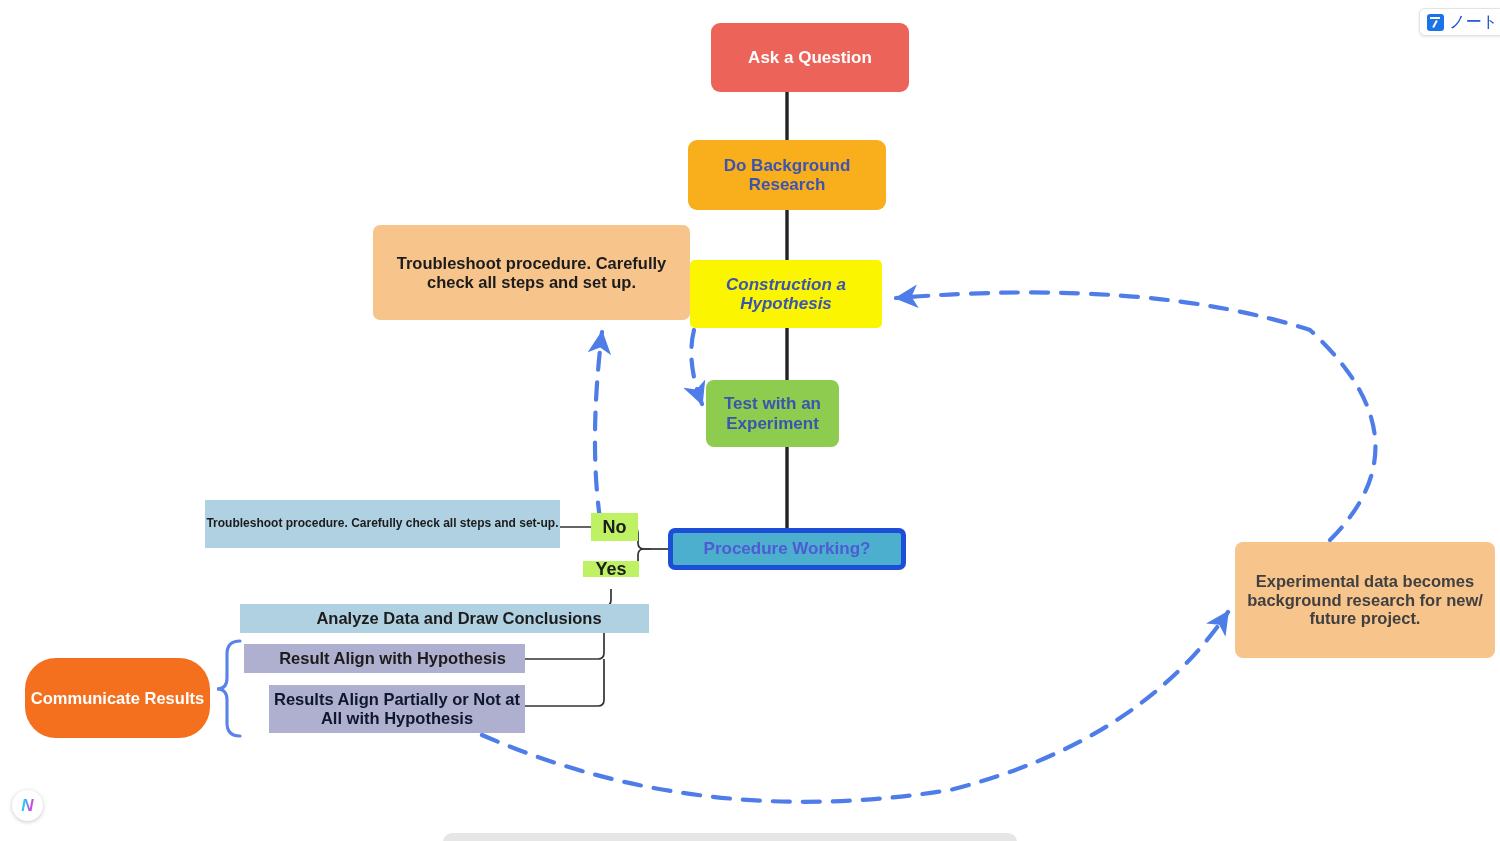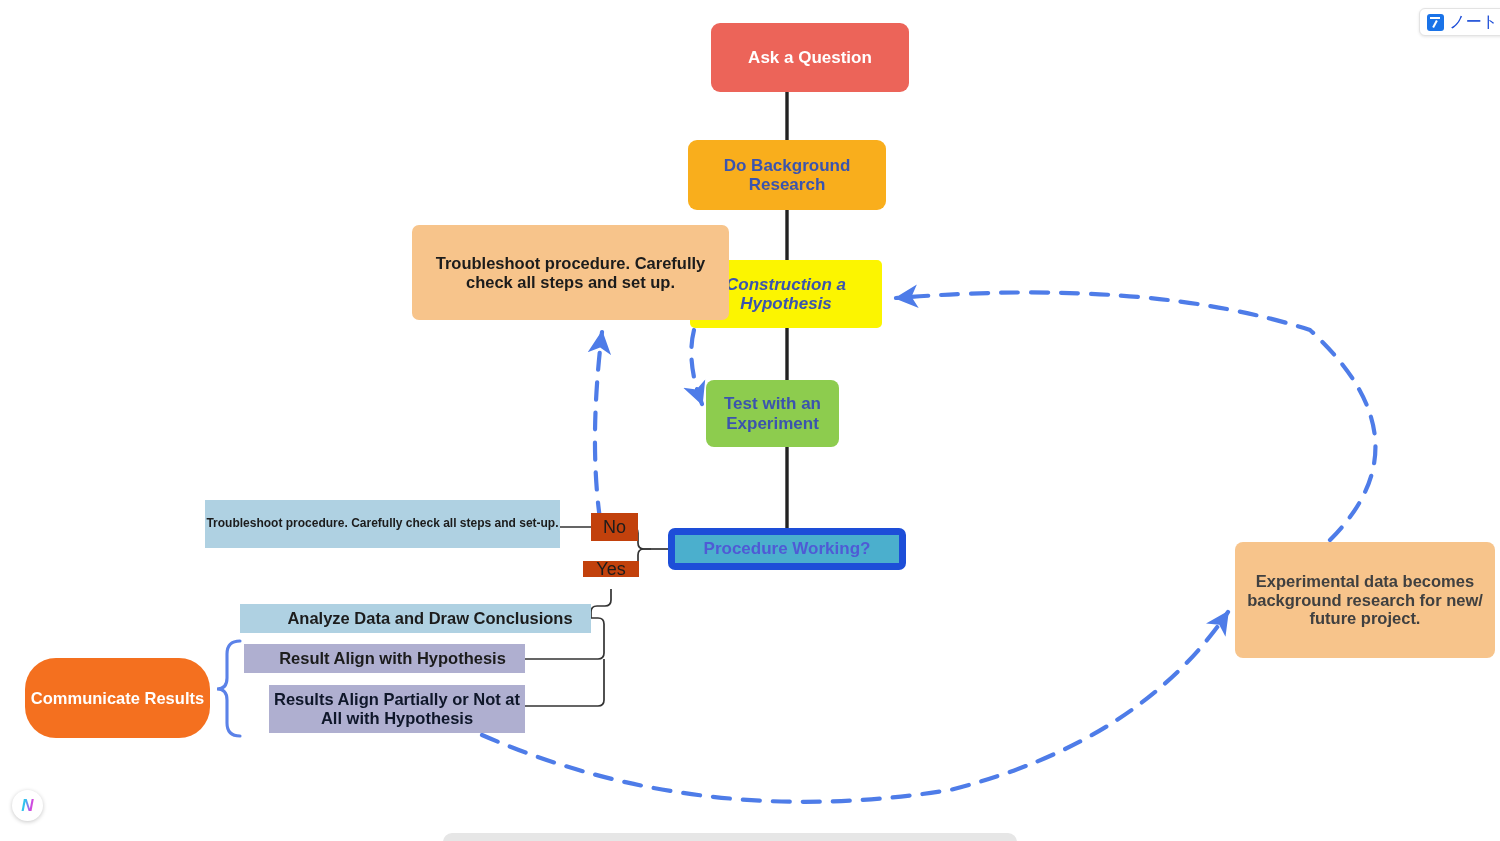--- a/index.html
+++ b/index.html
@@ -50,37 +50,37 @@
     border-radius: 5px; font-size: 17px; font-style: italic;
   }
   .n-test {
     left: 706px; top: 380px; width: 133px; height: 67px;
     background: #8dcc4e; color: #3b54ae;
     border-radius: 8px; font-size: 17px;
   }
   .n-proc {
     left: 668px; top: 528px; width: 238px; height: 42px;
     background: #4bafcd; color: #4f5bd5;
-    border: 7px solid #1d4ed8;
+    border: 5px solid #1d4ed8;
     border-radius: 7px; font-size: 17px;
   }
 
   
   .n-trouble1 {
     left: 373px; top: 225px; width: 317px; height: 95px;
     background: #f7c48b; color: #1c1c1c;
-    border-radius: 7px; font-size: 16.5px; margin-left: 39px;
+    border-radius: 7px; font-size: 16.5px;
   }
   .n-trouble2 {
     left: 205px; top: 500px; width: 355px; height: 48px;
     background: #afd1e2; color: #1c1c1c;
     font-size: 12px;
   }
   .n-analyze {
-    left: 240px; top: 604px; width: 351px; height: 29px;
+    left: 240px; top: 604px; width: 409px; height: 29px;
     background: #afd1e2; color: #1c1c1c;
     font-size: 16.5px;
     padding-left: 29px;
   }
   .n-align {
     left: 244px; top: 644px; width: 281px; height: 29px;
     background: #afafd0; color: #1c1c1c;
     font-size: 16.5px;
     padding-left: 16px;
   }
@@ -96,23 +96,23 @@
   }
   .n-expdata {
     left: 1235px; top: 542px; width: 260px; height: 116px;
     background: #f7c48b; color: #404040;
     border-radius: 8px; font-size: 16.5px;
   }
 
   
   .lbl {
     position: absolute;
-    background: #c2410c;
+    background: #bef264;
     color: #1c1c1c;
-    font-weight: normal;
+    font-weight: bold;
     font-size: 18px;
     display: flex;
     align-items: center;
     justify-content: center;
     z-index: 6;
   }
   .lbl-no  { left: 591px; top: 513px; width: 47px; height: 28px; }
   .lbl-yes { left: 583px; top: 561px; width: 56px; height: 16px; }
 
   

